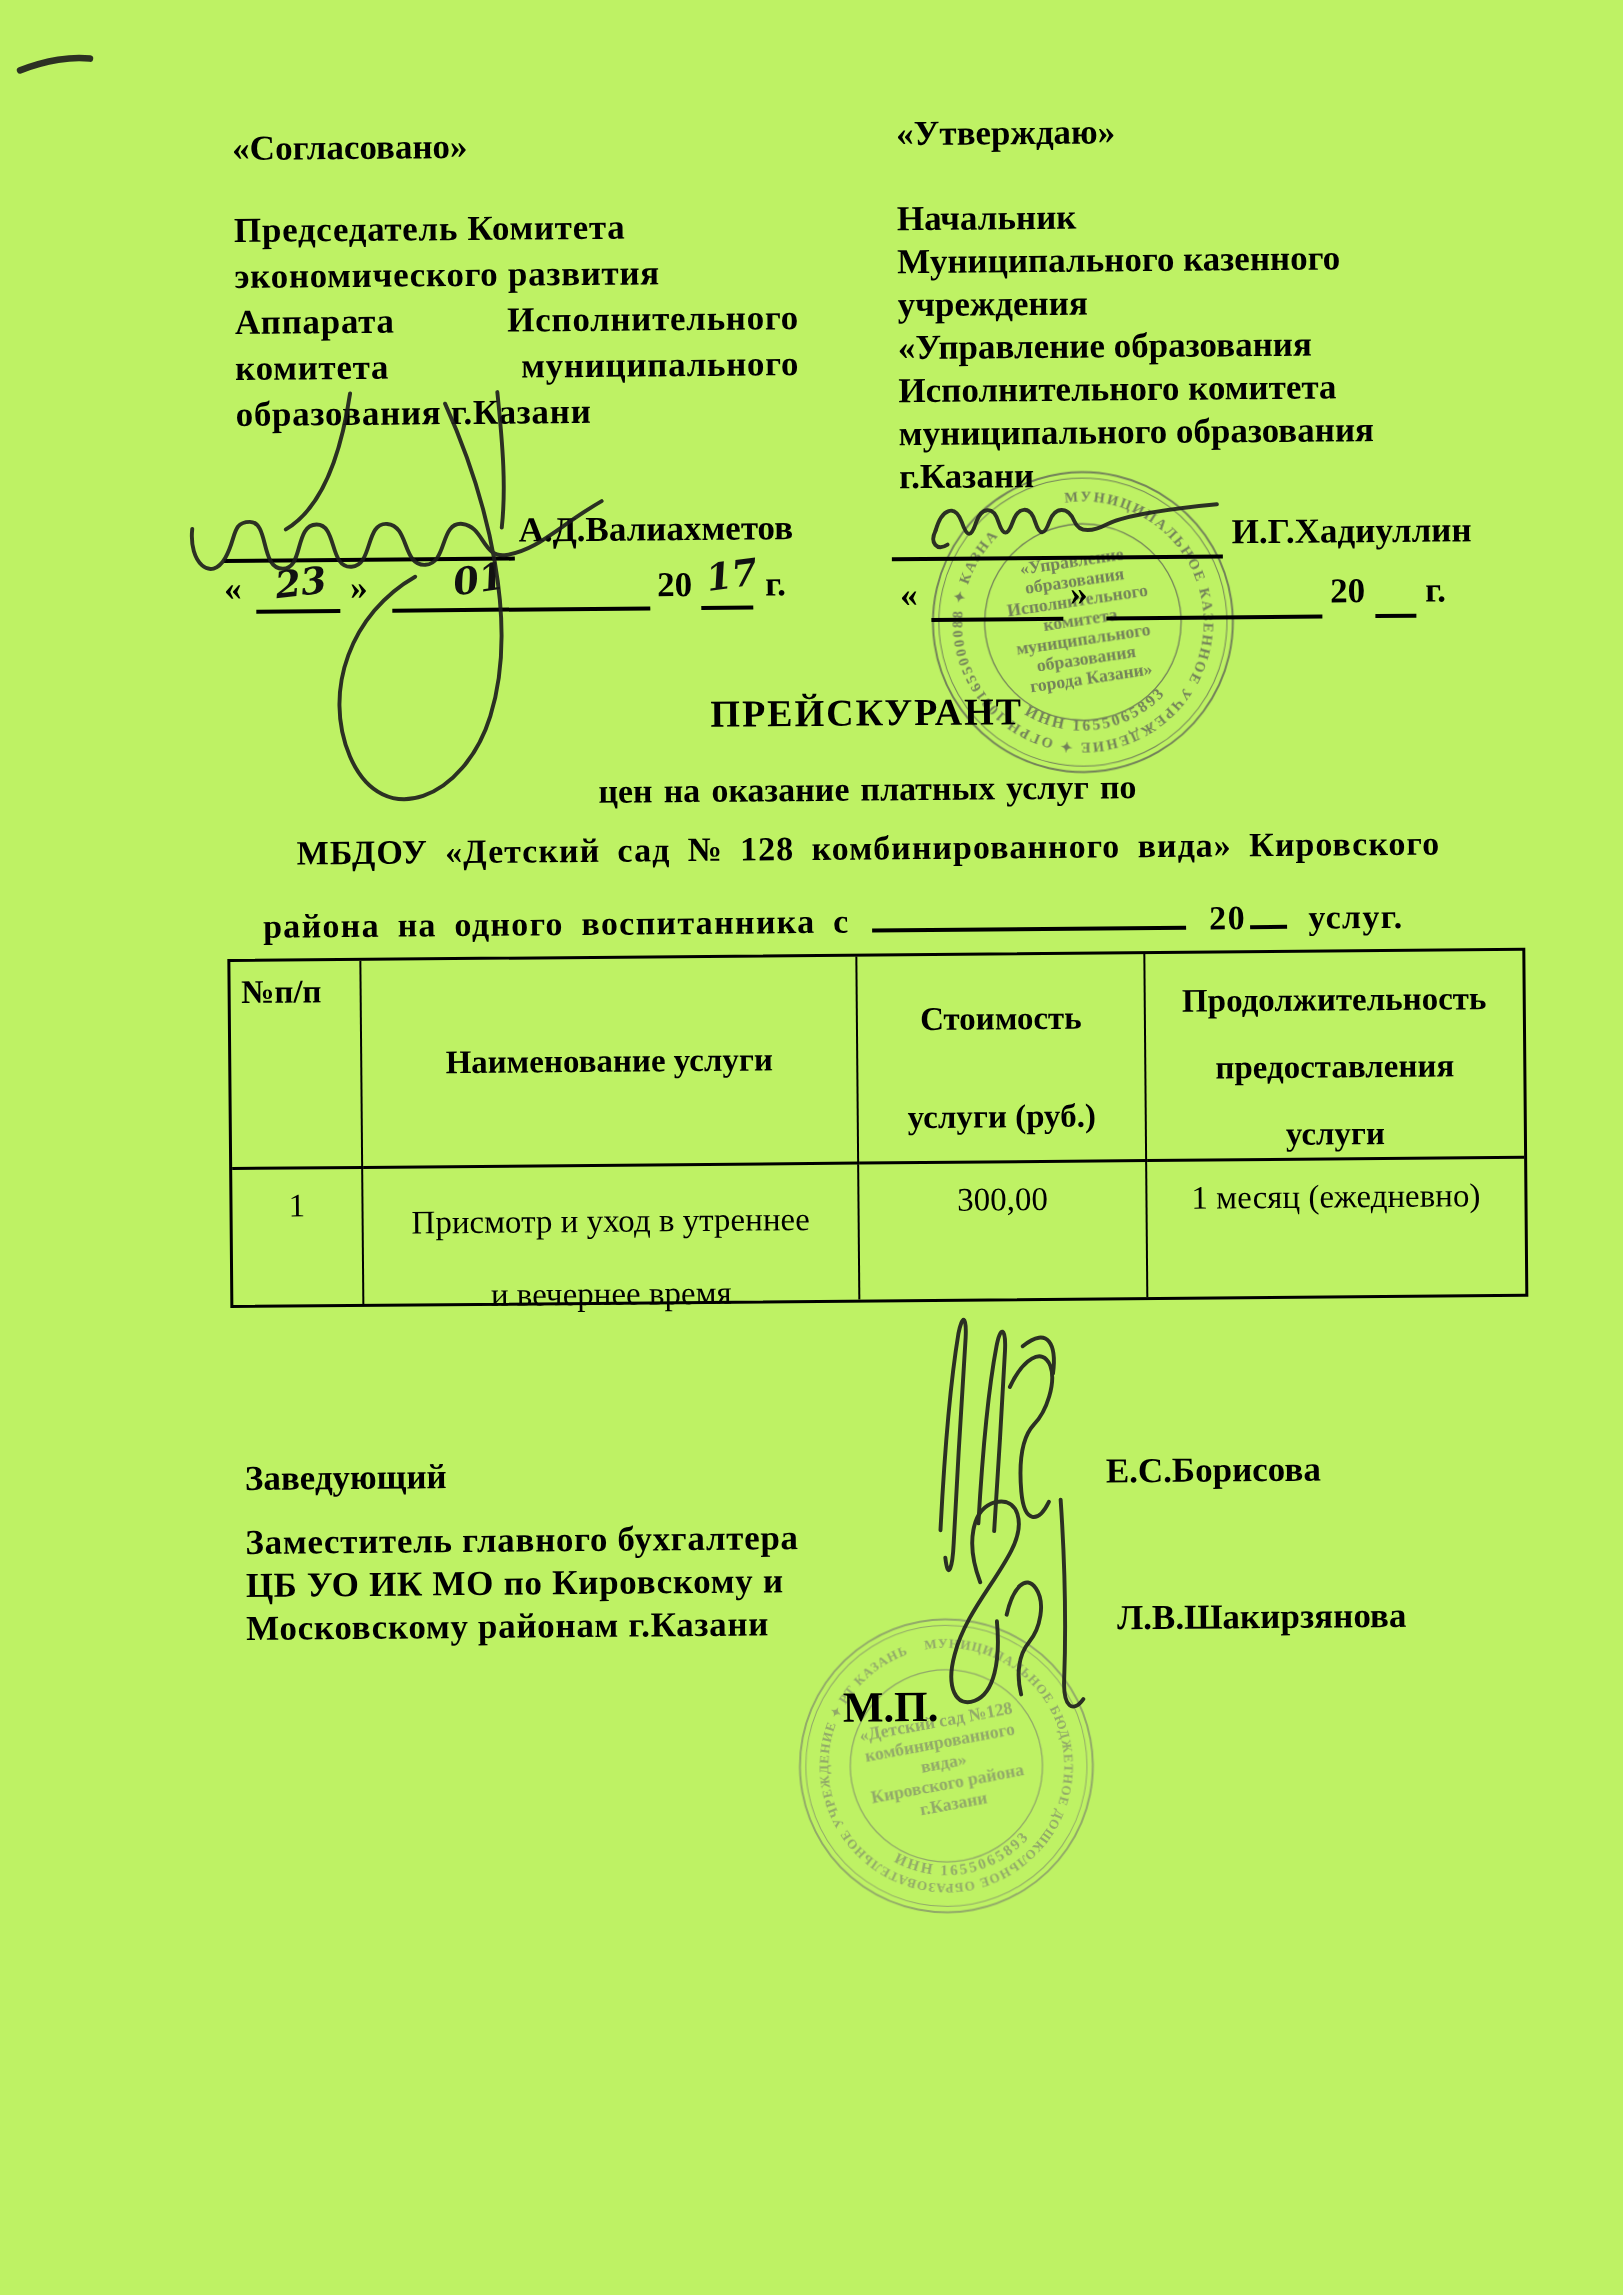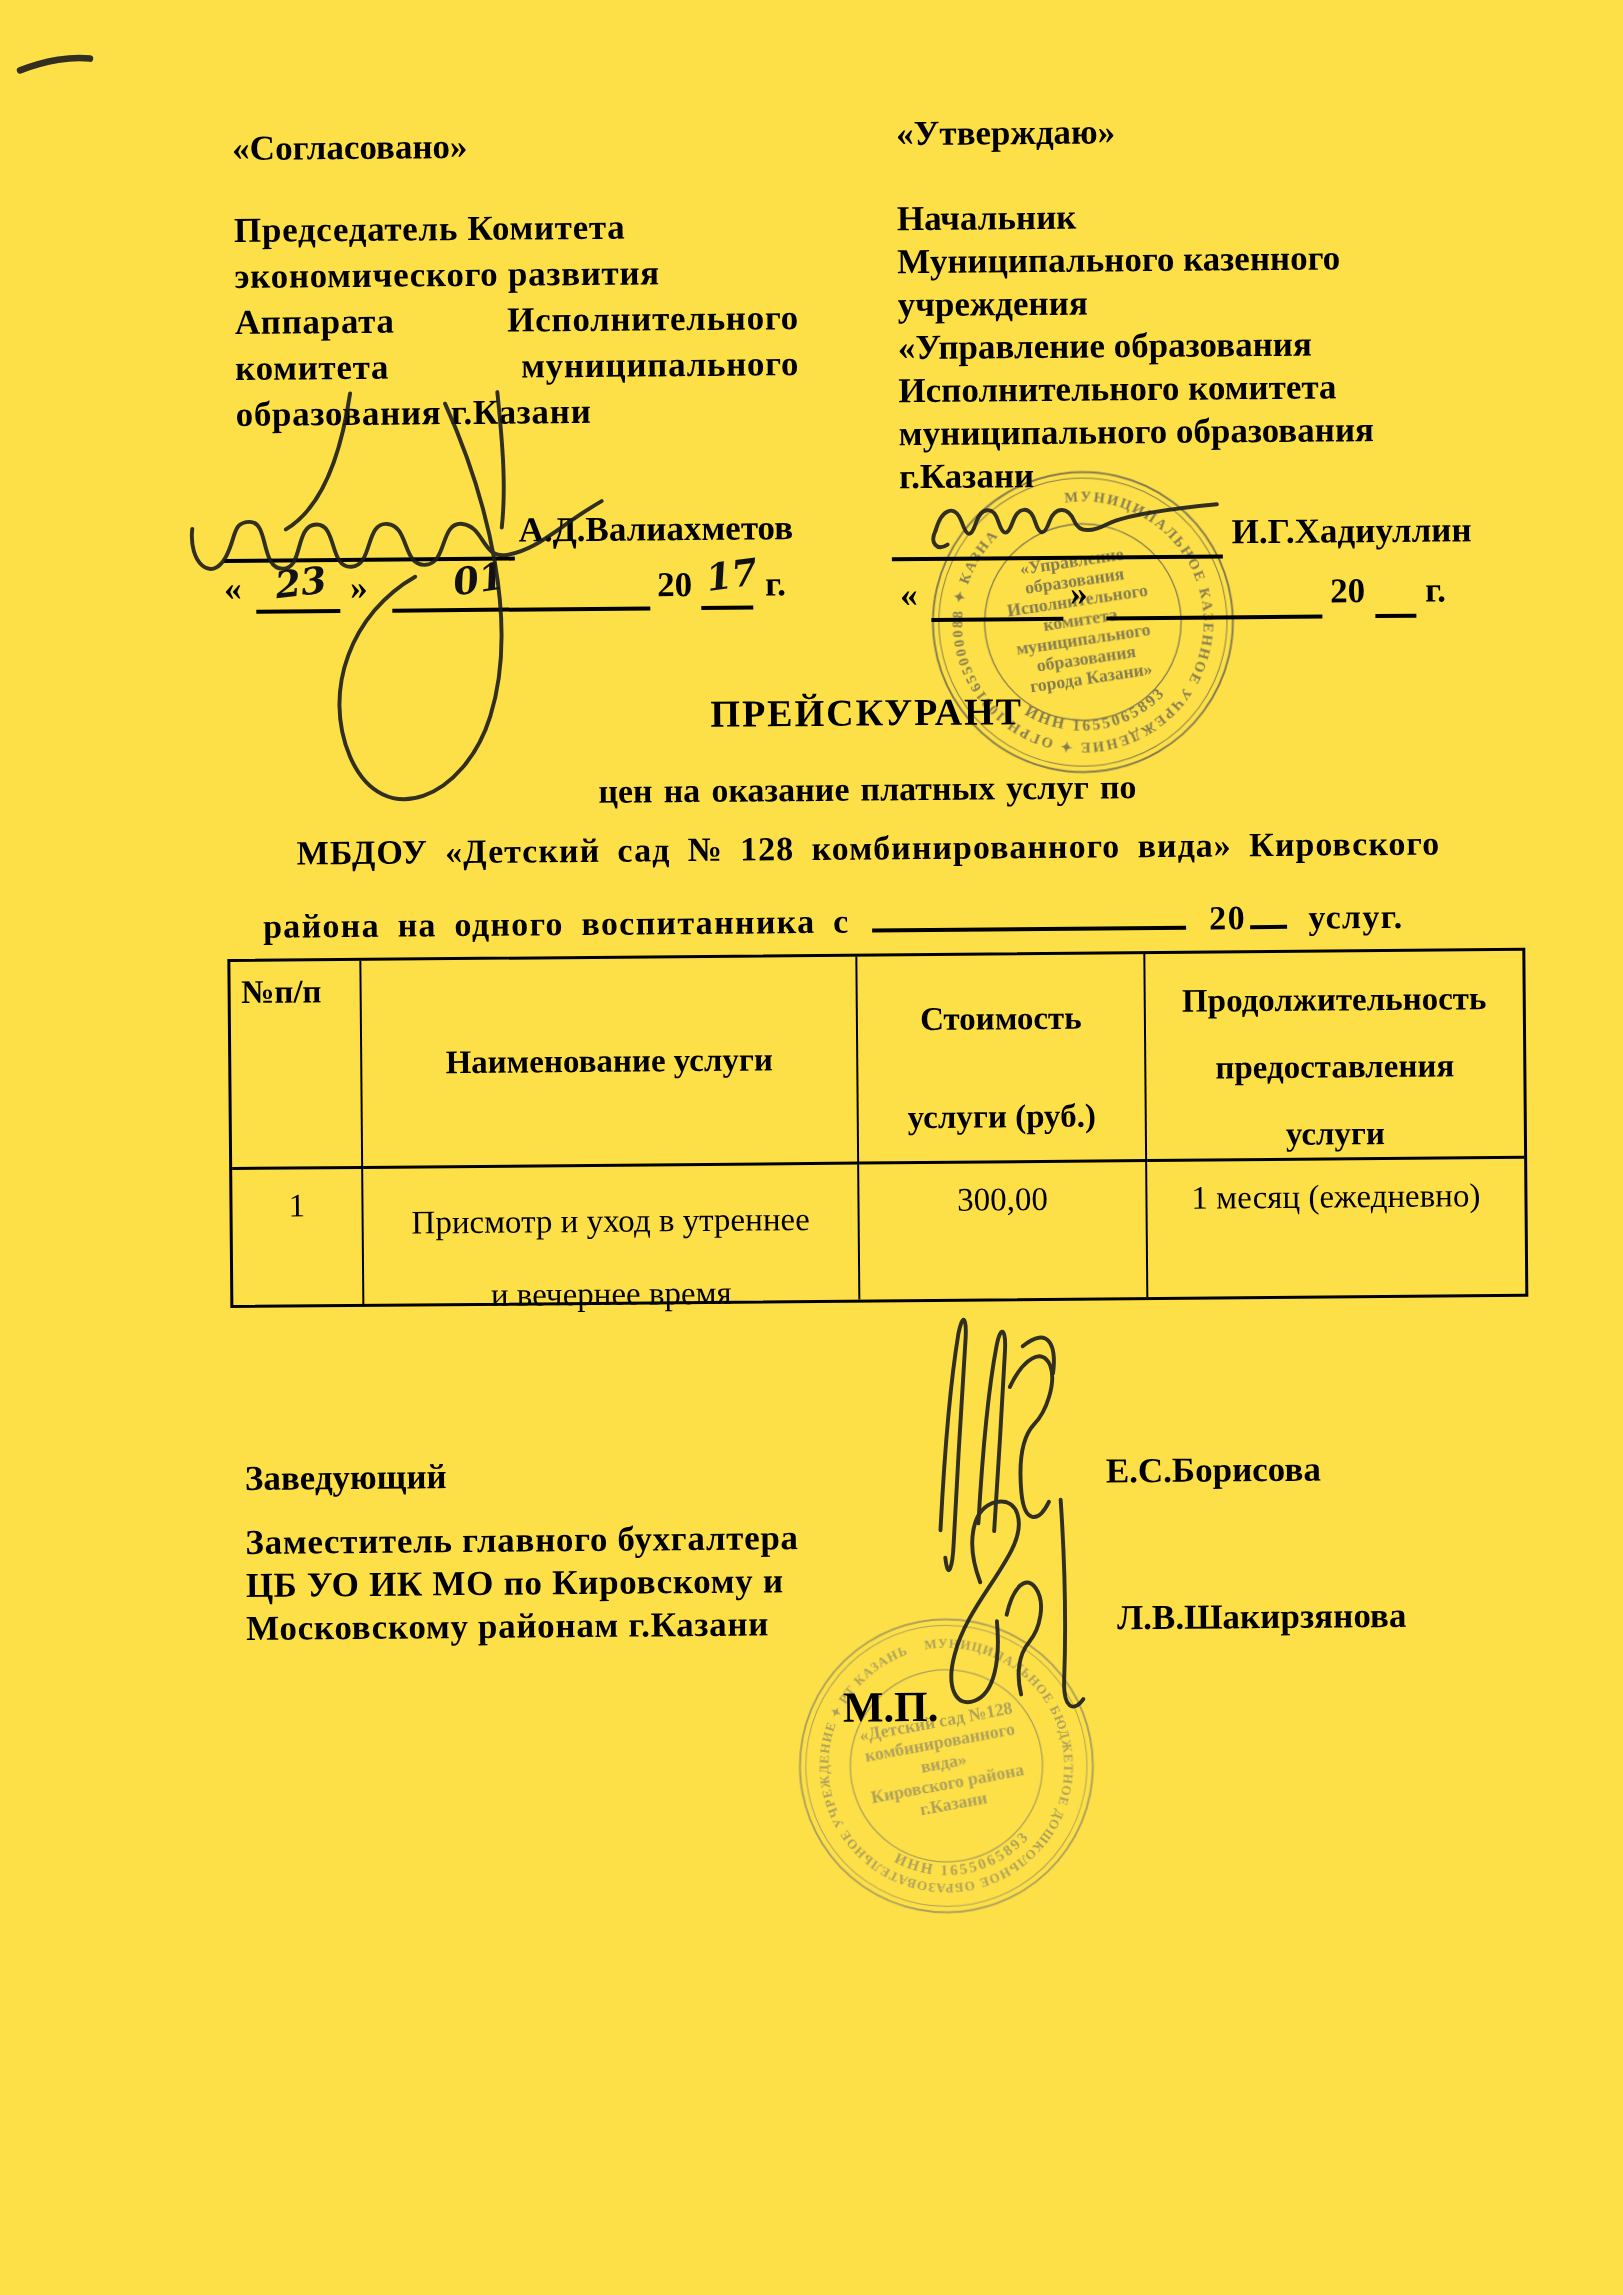--- a/index.html
+++ b/index.html
@@ -1,17 +1,17 @@
 <!DOCTYPE html>
 <html style="font-size:10.5px"><head>
 <meta charset="utf-8">
 <style>
   html,body { margin:0; padding:0; background:#e8e8e8; }
   .page {
-    position:relative; width:1623px; height:2295px; background:#fde047;
+    position:relative; width:1623px; height:2295px; background:#bef264;
     font-family:"Liberation Serif","DejaVu Serif",serif; font-weight:bold; color:#000;
     overflow:hidden;
   }
   .rot { position:absolute; left:0; top:0; width:1623px; height:2295px; transform:rotate(-0.5deg); }
   .txt { position:absolute; white-space:nowrap; z-index:2; }
   .blk { position:absolute; z-index:2; }
   .hline { position:absolute; border-bottom:4.6px solid #000; height:0; z-index:2; }
   .hw { font-style:italic; font-family:"DejaVu Serif",serif; font-weight:bold; color:#111; }
   .u { display:inline-block; border-bottom:4.6px solid #000; height:6.5px; }
   .jrow { display:flex; justify-content:space-between; }

